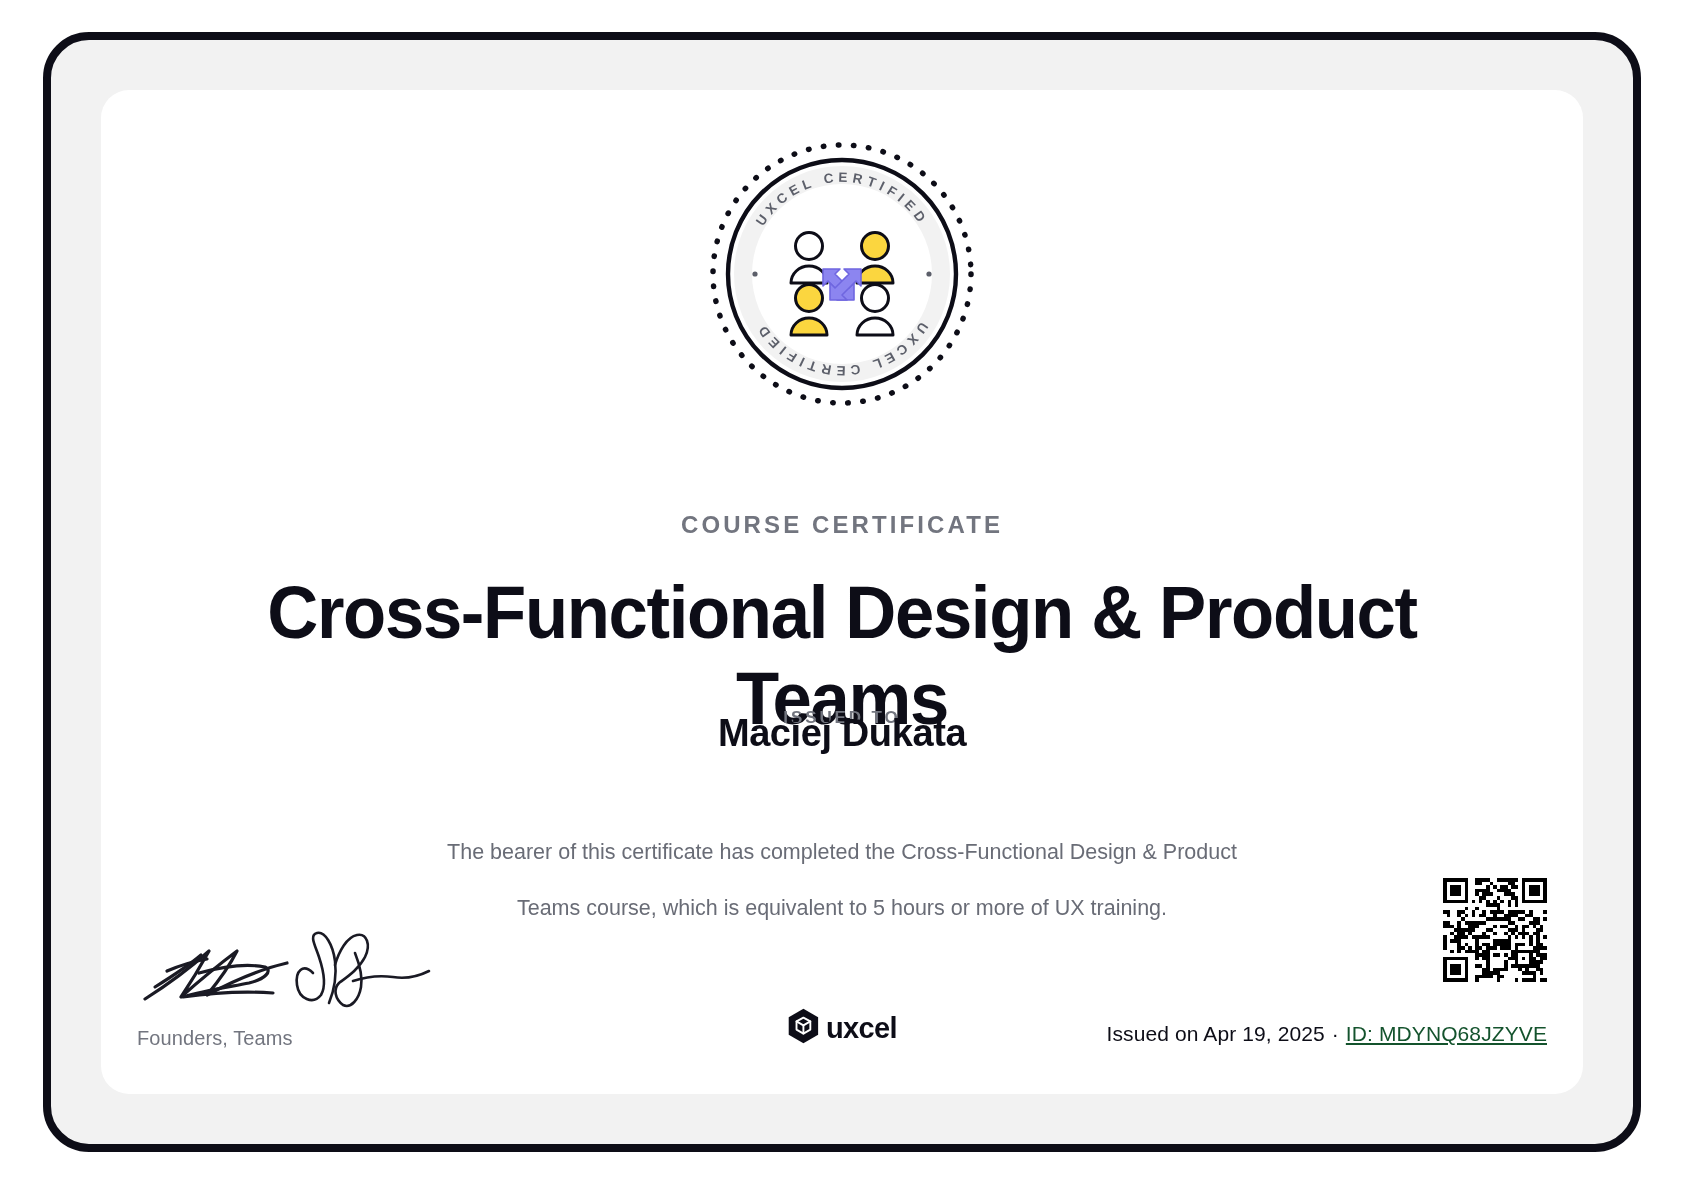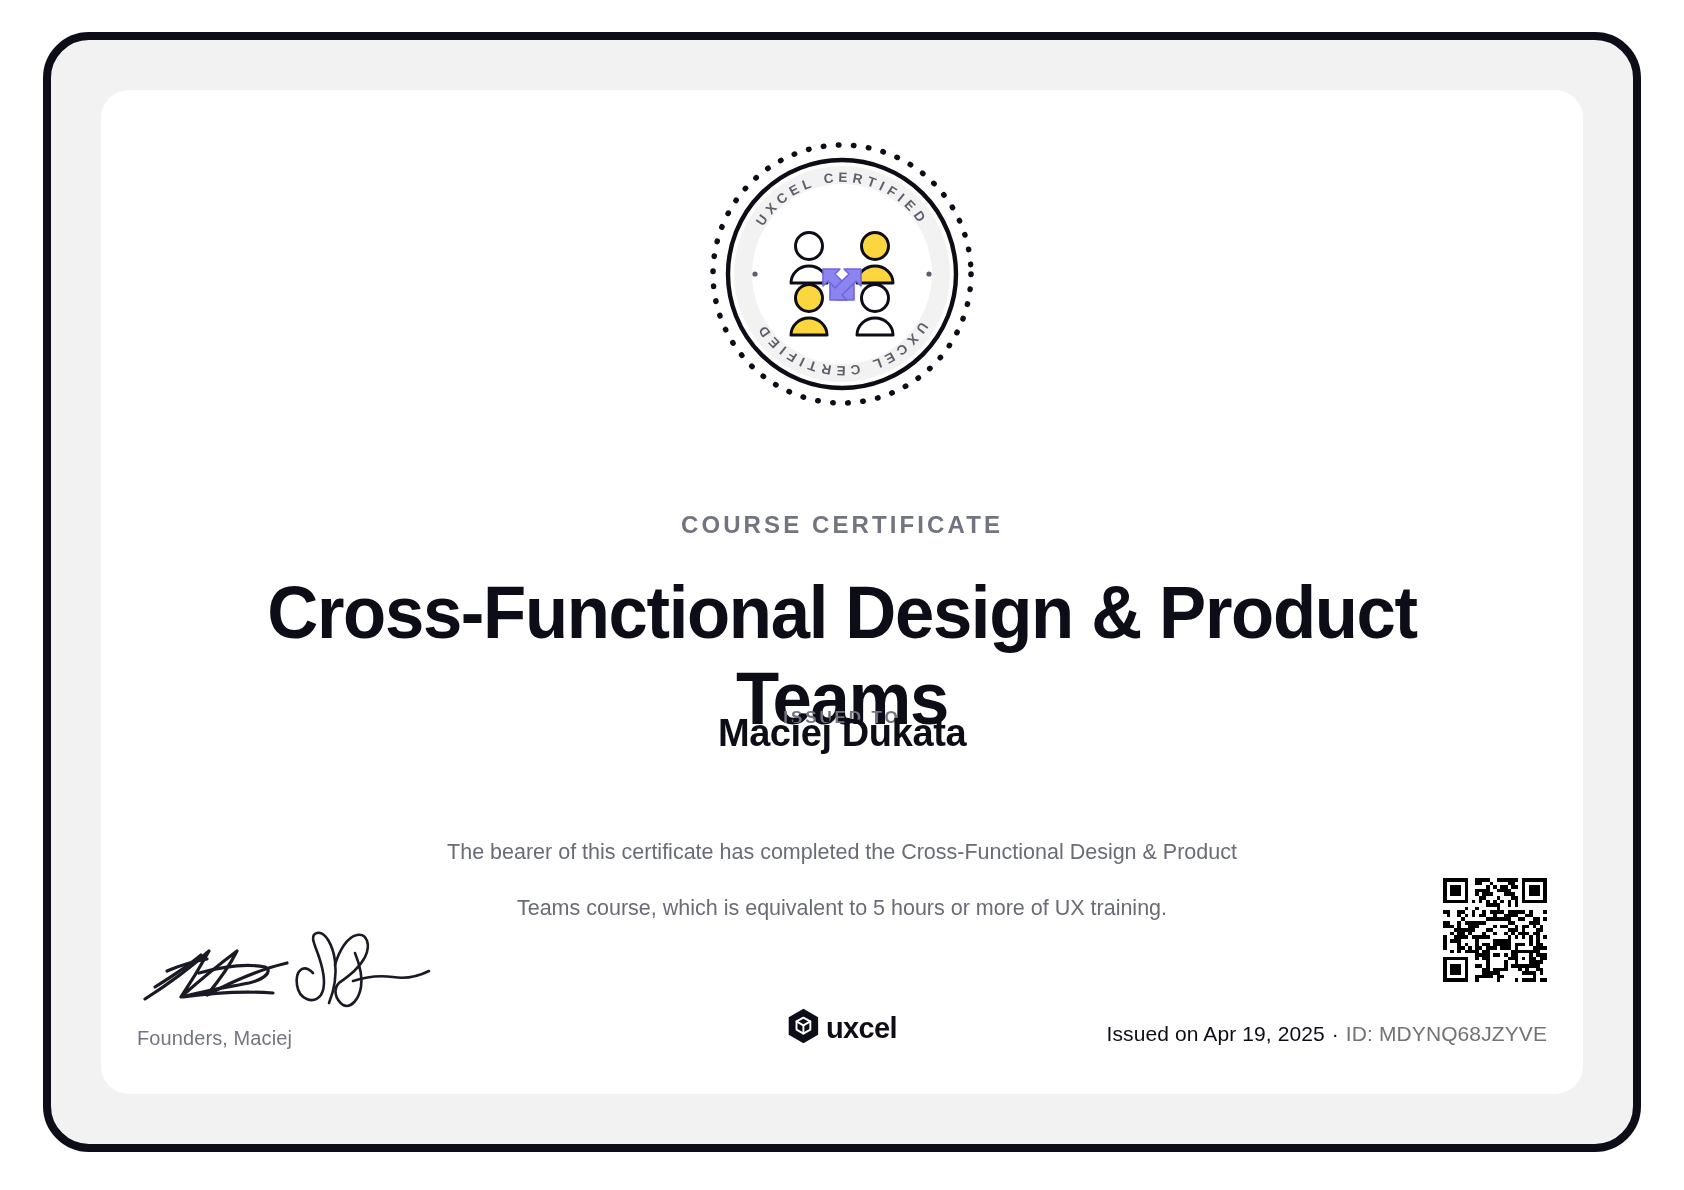--- a/index.html
+++ b/index.html
@@ -170,21 +170,21 @@
   #issuance-meta {
     position: absolute;
     right: 36px;
     bottom: 48px;
     font-size: 21px;
     color: #0d0d17;
     white-space: nowrap;
     letter-spacing: 0.1px;
   }
   #issuance-separator { color: #0d0d17; padding: 0 7px; }
-  #certificate-id { color: #737373; }
+  #certificate-id { color: #14532d; text-decoration: underline; }
 
   
   #qr-code {
     position: absolute;
     right: 36px;
     bottom: 112px;
     width: 104px;
     height: 104px;
   }
   #qr-code svg { display: block; }
@@ -279,21 +279,21 @@
             <path d="M 176,44 C 166,34 158,42 160,56 C 162,70 176,76 184,66
                      C 190,56 186,40 182,28 C 178,16 172,6 180,4
                      C 188,2 196,16 198,32 C 200,48 196,64 192,74"></path>
             <path d="M 198,36 C 202,22 210,8 220,6 C 230,4 234,16 228,28
                      C 222,40 210,48 202,54 C 196,60 198,70 206,76
                      C 214,80 222,70 224,58 C 226,46 222,34 218,24"></path>
             <path d="M 216,52 C 228,48 242,46 256,48 C 268,50 280,48 292,42"></path>
           </g>
         </svg>
       </div>
-      <div id="founders-label">Founders, Maciej</div>
+      <div id="founders-label">Founders, Teams</div>
     </div>
 
     <div id="uxcel-logo">
       <span>
         <svg width="33" height="36" viewBox="0 0 33 36" xmlns="http://www.w3.org/2000/svg" aria-hidden="true">
           <path d="M 16.5,0.8 L 31.2,9.2 L 31.2,26.8 L 16.5,35.2 L 1.8,26.8 L 1.8,9.2 Z" fill="#0d0d17"></path>
           <g fill="none" stroke="#ffffff" stroke-width="1.9" stroke-linejoin="round" stroke-linecap="round">
             <path d="M 16.5,9.6 L 23.4,13.4 L 23.4,21.6 L 16.5,25.6 L 9.6,21.6 L 9.6,13.4 Z"></path>
             <path d="M 9.6,13.4 L 16.5,17.4 L 23.4,13.4"></path>
             <path d="M 16.5,17.4 L 16.5,25.6"></path>

